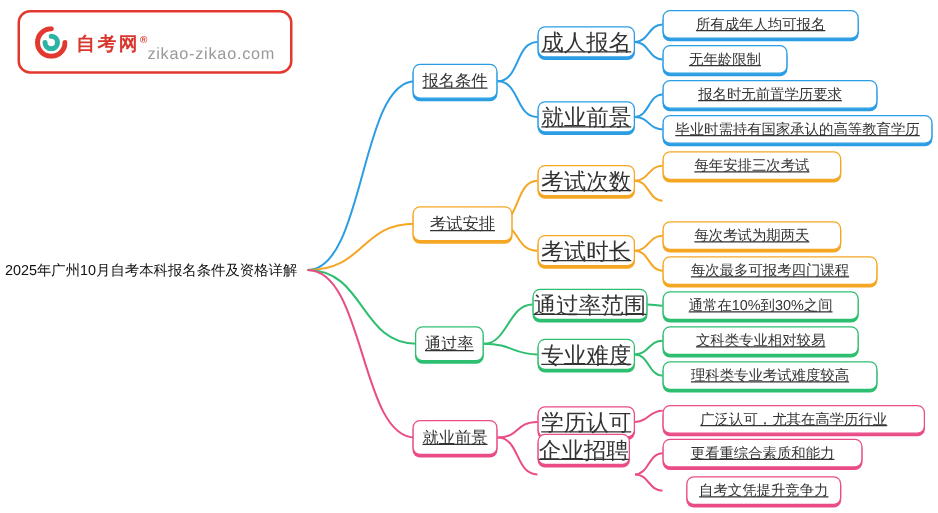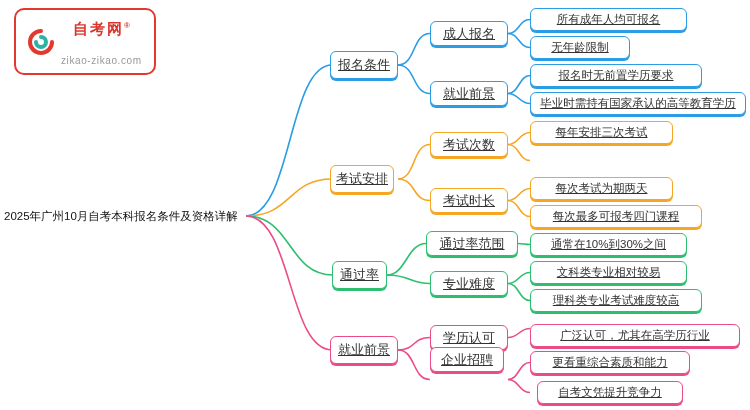--- a/index.html
+++ b/index.html
@@ -17,41 +17,41 @@
   .p-orange{stroke:#f5a623}
   .p-green{stroke:#2ebe70}
   .p-pink{stroke:#ea4c88}
 
   .node{
     position:absolute;background:#fff;border:1.5px solid;border-radius:6px;
     display:flex;align-items:center;justify-content:center;
     white-space:nowrap;color:#333;padding:0 4px;text-decoration:underline;
   }
   .l1{height:28px;font-size:13px}
-  .l2{height:25px;font-size:13px}
+  .l2{height:25px;font-size:18px}
   .l3{height:23px;font-size:11.5px;padding:0 8px}
   .c-blue{border-color:#2b9de4;box-shadow:0 2px 0 0 #2b9de4}
   .c-orange{border-color:#f5a623;box-shadow:0 2px 0 0 #f5a623}
   .c-green{border-color:#2ebe70;box-shadow:0 2px 0 0 #2ebe70}
   .c-pink{border-color:#ea4c88;box-shadow:0 2px 0 0 #ea4c88}
 
   .root{
     position:absolute;left:4px;top:209px;
     font-size:11.5px;font-weight:normal;color:#111;white-space:nowrap;
   }
 
   .logo{
     position:absolute;left:14px;top:8px;
     border:2px solid #e2382f;border-radius:10px;background:#fff;
     display:flex;align-items:center;gap:7px;padding:7px 12px;
   }
-  .logo .txt{display:flex;flex-direction:column;align-items:center}
+  .logo .txt{display:flex;flex-direction:row;align-items:center}
   .logo .brand{font-size:15px;font-weight:bold;color:#d9372e;line-height:17px;letter-spacing:2px}
   .logo .brand sup{font-size:8px;letter-spacing:0}
-  .logo .domain{font-size:10px;color:#999;letter-spacing:.6px;margin-top:18px}
+  .logo .domain{font-size:13px;color:#999;letter-spacing:.6px;margin-top:18px}
 </style>
 </head>
 <body>
 
 <div class="stage">
 
   <svg class="links" width="750" height="410" viewBox="0 0 750 410">
 
     <path class="p-blue" d="M246,216 C292,216 288,65 332,65"></path>
     <path class="p-orange" d="M246,216 C292,216 288,179 332,179"></path>
@@ -90,21 +90,21 @@
     </svg>
     <div class="txt">
       <div class="brand"><span>自考网</span><sup>®</sup></div>
       <div class="domain">zikao-zikao.com</div>
     </div>
   </div>
 
   <div class="root">2025年广州10月自考本科报名条件及资格详解</div>
 
   <div class="node l1 c-blue" style="left:330px;top:51px;width:68px">报名条件</div>
-  <div class="node l1 c-orange" style="left:330px;top:165px;width:64px">考试安排</div>
+  <div class="node l1 c-orange" style="left:330px;top:165px;width:80px">考试安排</div>
   <div class="node l1 c-green" style="left:332px;top:261px;width:55px">通过率</div>
   <div class="node l1 c-pink" style="left:330px;top:336px;width:68px">就业前景</div>
 
   <div class="node l2 c-blue" style="left:430px;top:21px;width:78px">成人报名</div>
   <div class="node l2 c-blue" style="left:430px;top:81px;width:78px">就业前景</div>
   <div class="node l2 c-orange" style="left:430px;top:132px;width:78px">考试次数</div>
   <div class="node l2 c-orange" style="left:430px;top:188px;width:78px">考试时长</div>
   <div class="node l2 c-green" style="left:426px;top:231px;width:92px">通过率范围</div>
   <div class="node l2 c-green" style="left:430px;top:271px;width:78px">专业难度</div>
   <div class="node l2 c-pink" style="left:430px;top:325px;width:78px">学历认可</div>
@@ -115,15 +115,15 @@
   <div class="node l3 c-blue" style="left:530px;top:64px;width:172px">报名时无前置学历要求</div>
   <div class="node l3 c-blue" style="left:530px;top:92px;width:216px">毕业时需持有国家承认的高等教育学历</div>
   <div class="node l3 c-orange" style="left:530px;top:121px;width:143px">每年安排三次考试</div>
   <div class="node l3 c-orange" style="left:530px;top:177px;width:143px">每次考试为期两天</div>
   <div class="node l3 c-orange" style="left:530px;top:205px;width:172px">每次最多可报考四门课程</div>
   <div class="node l3 c-green" style="left:530px;top:233px;width:157px">通常在10%到30%之间</div>
   <div class="node l3 c-green" style="left:530px;top:261px;width:157px">文科类专业相对较易</div>
   <div class="node l3 c-green" style="left:530px;top:289px;width:172px">理科类专业考试难度较高</div>
   <div class="node l3 c-pink" style="left:530px;top:324px;width:210px">广泛认可，尤其在高学历行业</div>
   <div class="node l3 c-pink" style="left:530px;top:351px;width:160px">更看重综合素质和能力</div>
-  <div class="node l3 c-pink" style="left:537px;top:381px;width:146px">自考文凭提升竞争力</div>
+  <div class="node l3 c-pink" style="left:549px;top:381px;width:124px">自考文凭提升竞争力</div>
 
 </div>
 
 </body></html>

